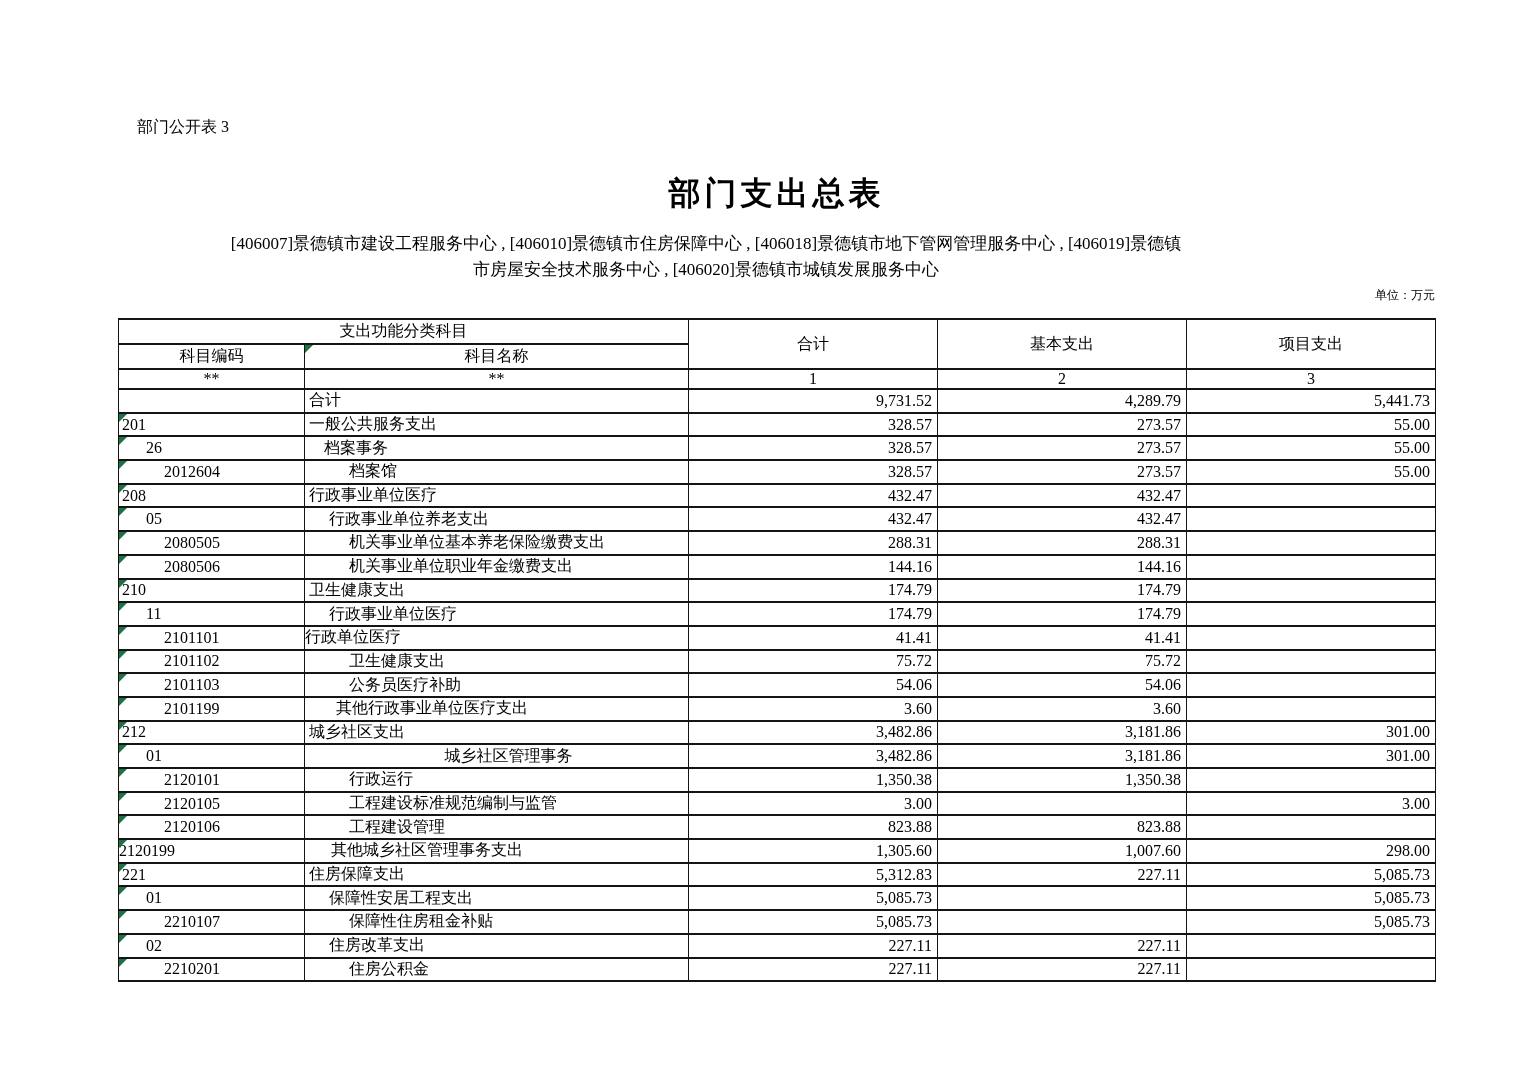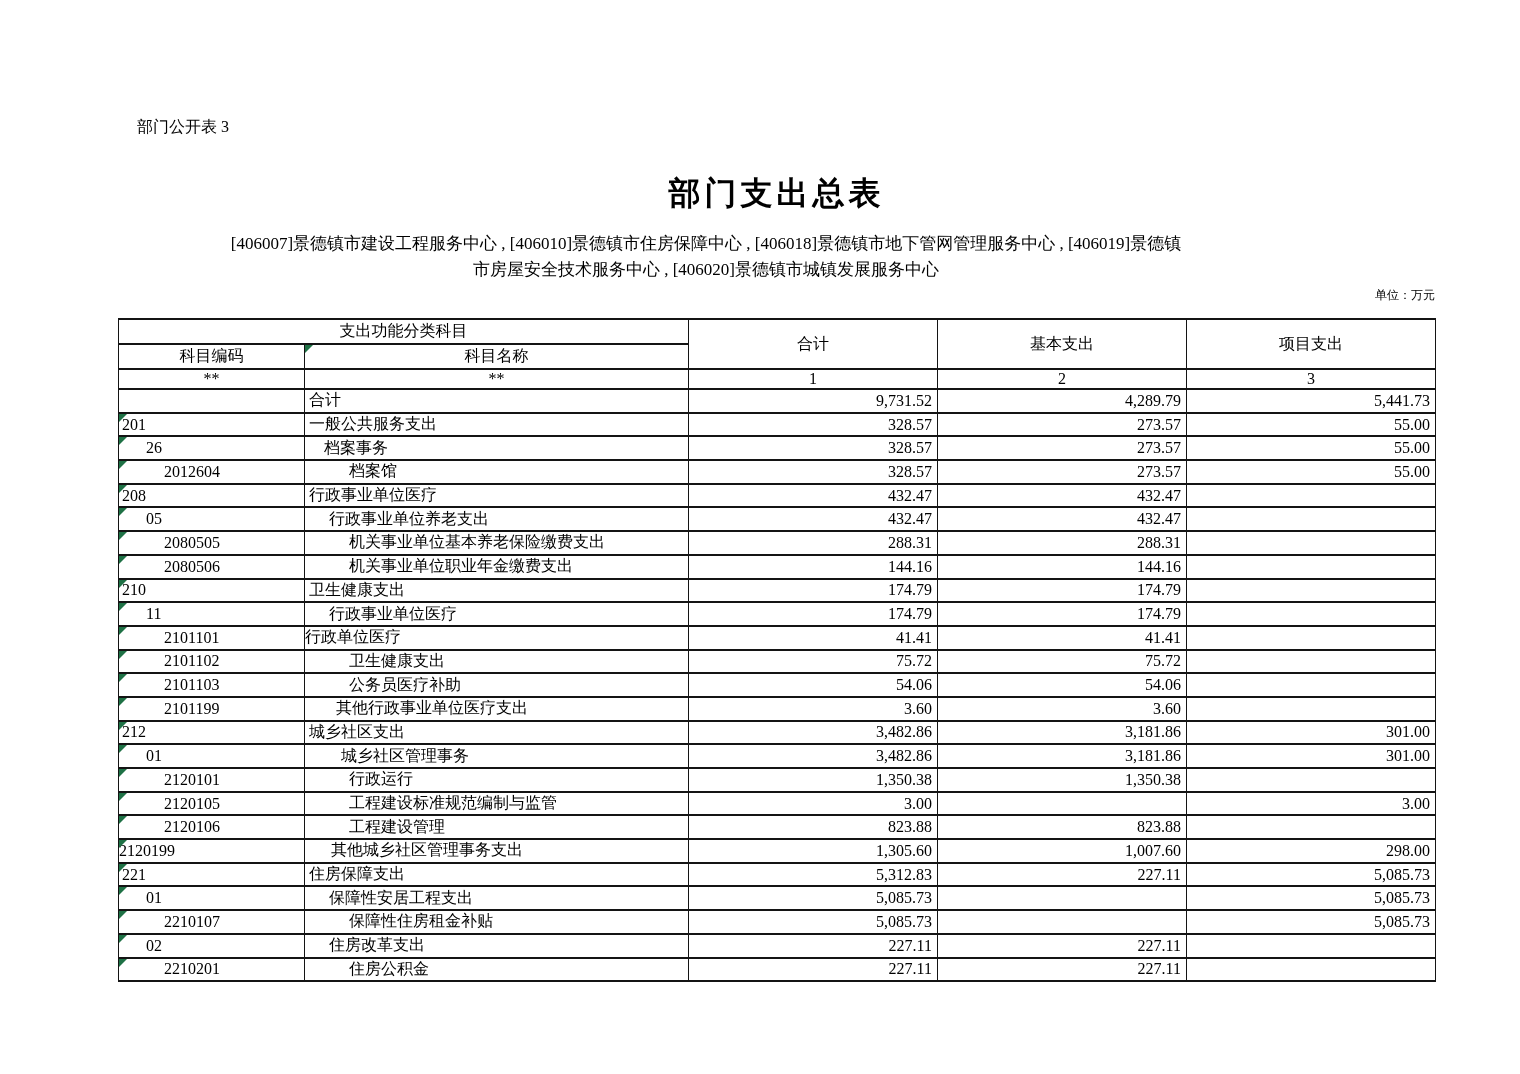--- a/index.html
+++ b/index.html
@@ -192,21 +192,21 @@
         </tr>
         <tr>
           <td class="code" style="padding-left: 3px;">212<span class="tri"></span></td>
           <td class="name" style="padding-left: 4px;">城乡社区支出</td>
           <td class="num">3,482.86</td>
           <td class="num">3,181.86</td>
           <td class="num">301.00</td>
         </tr>
         <tr>
           <td class="code" style="padding-left: 27px;">01<span class="tri"></span></td>
-          <td class="name" style="padding-left: 36px;">城乡社区管理事务</td>
+          <td class="name" style="padding-left: 24px; text-align: center;">城乡社区管理事务</td>
           <td class="num">3,482.86</td>
           <td class="num">3,181.86</td>
           <td class="num">301.00</td>
         </tr>
         <tr>
           <td class="code" style="padding-left: 45px;">2120101<span class="tri"></span></td>
           <td class="name" style="padding-left: 44px;">行政运行</td>
           <td class="num">1,350.38</td>
           <td class="num">1,350.38</td>
           <td class="num"></td>

